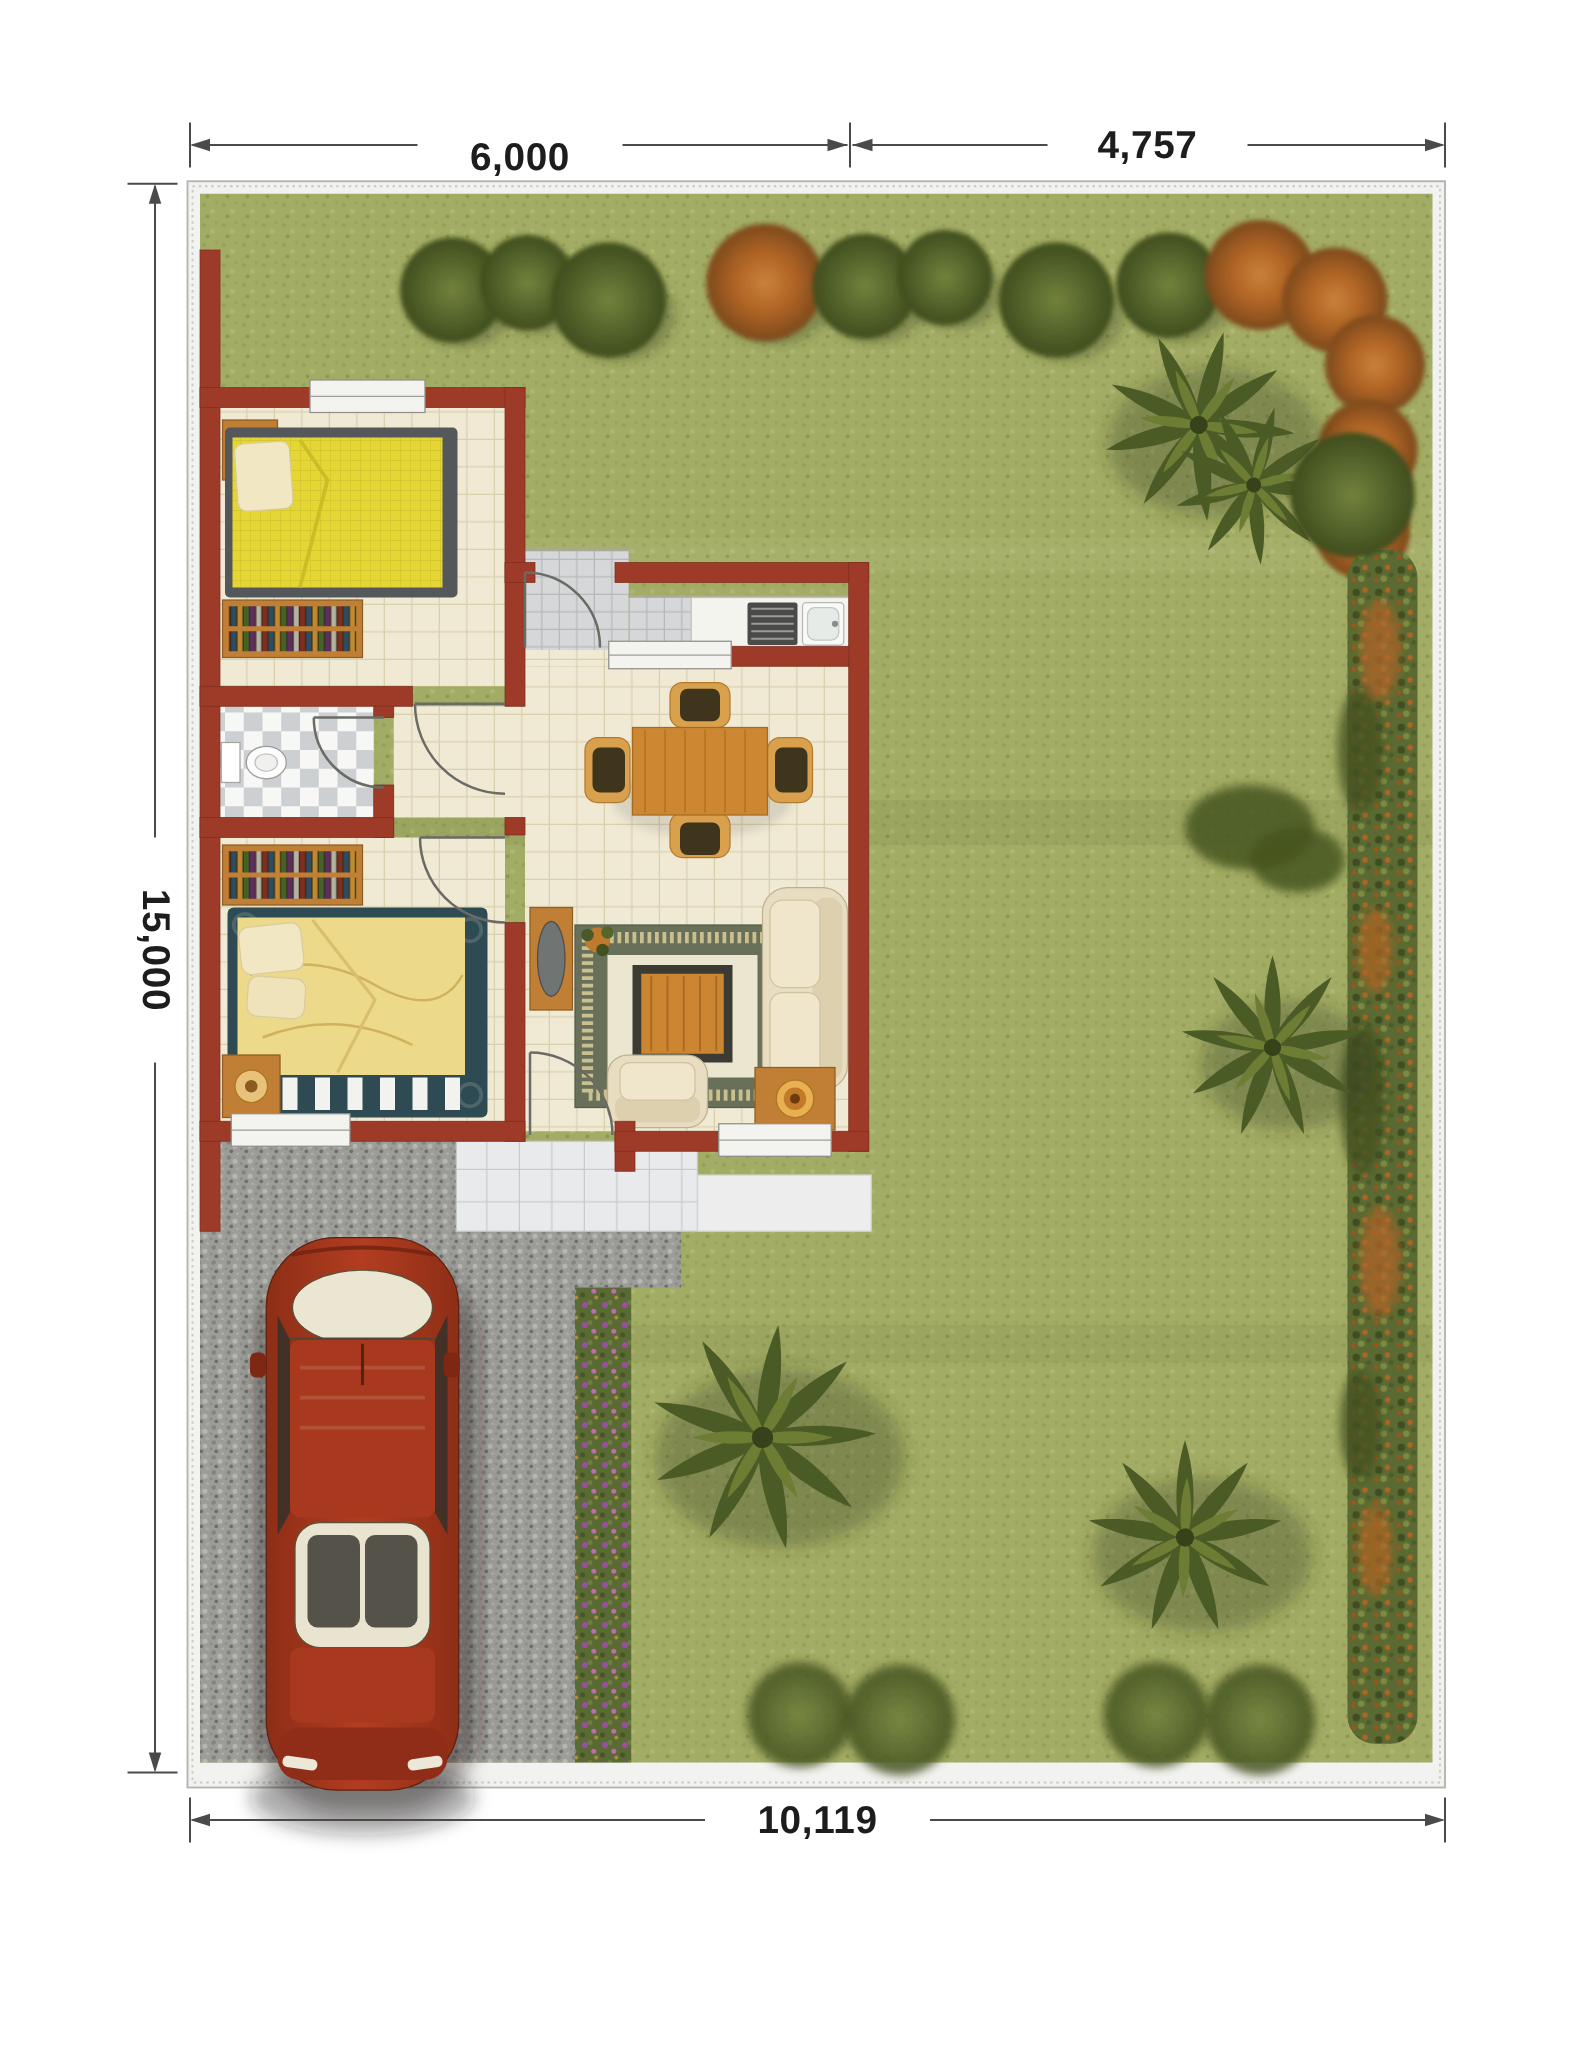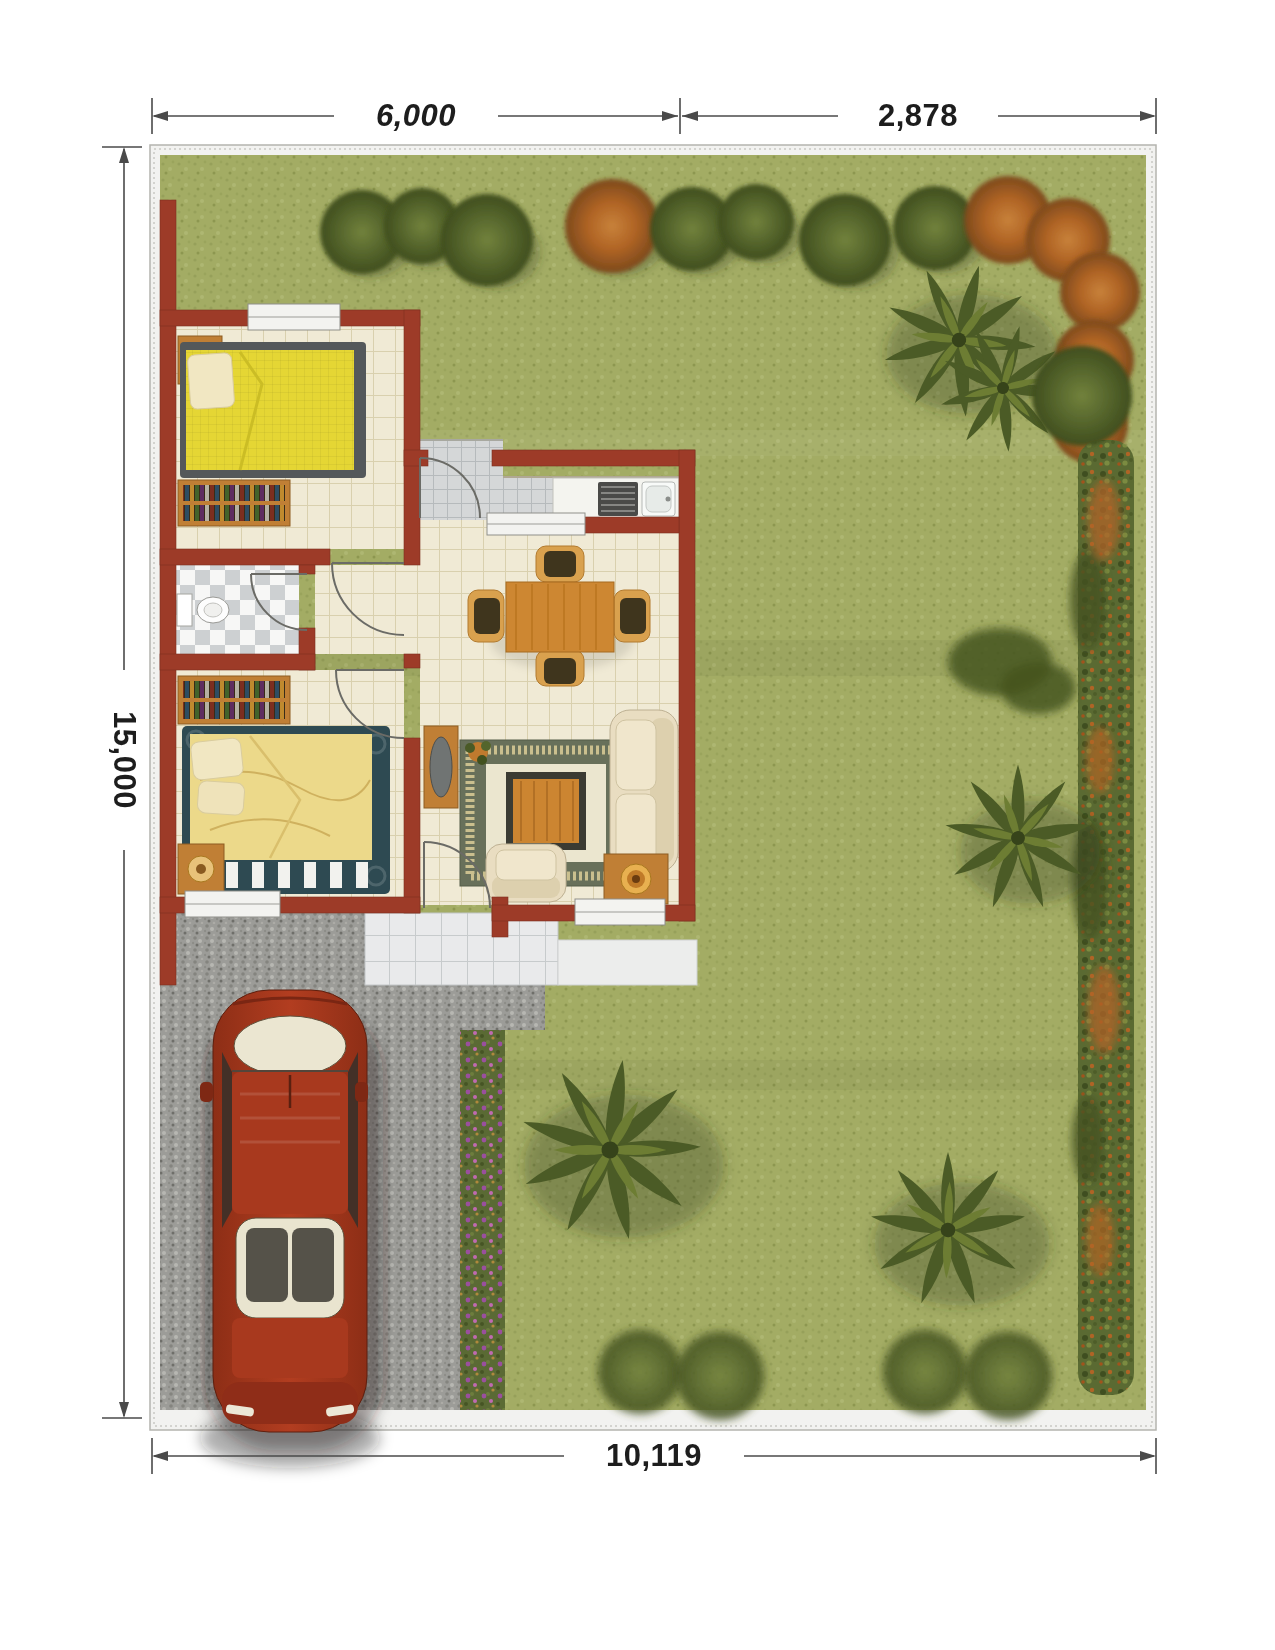--- a/index.html
+++ b/index.html
@@ -481,17 +481,17 @@
       <line class="dimline" x1="152" y1="1438" x2="152" y2="1474"></line>
       <line class="dimline" x1="1156" y1="1438" x2="1156" y2="1474"></line>
       <line class="dimline" x1="154" y1="1456" x2="564" y2="1456"></line>
       <line class="dimline" x1="744" y1="1456" x2="1154" y2="1456"></line>
       <polygon class="dimarrow" points="152,1456 168,1451 168,1461"></polygon>
       <polygon class="dimarrow" points="1156,1456 1140,1451 1140,1461"></polygon>
     </g>
   </g>
 </svg>
 
-<div class="dim-label" style="left:346px;top:98px;width:140px;font-style:italic;">6,000</div>
-<div class="dim-label" style="left:848px;top:98px;width:140px;">2,878</div>
+<div class="dim-label" style="left:346px;top:108px;width:140px;">6,000</div>
+<div class="dim-label" style="left:848px;top:98px;width:140px;">4,757</div>
 <div class="dim-label rot" style="left:44px;top:742px;width:160px;">15,000</div>
 <div class="dim-label" style="left:574px;top:1438px;width:160px;">10,119</div>
 </div>
 
 </body></html>

